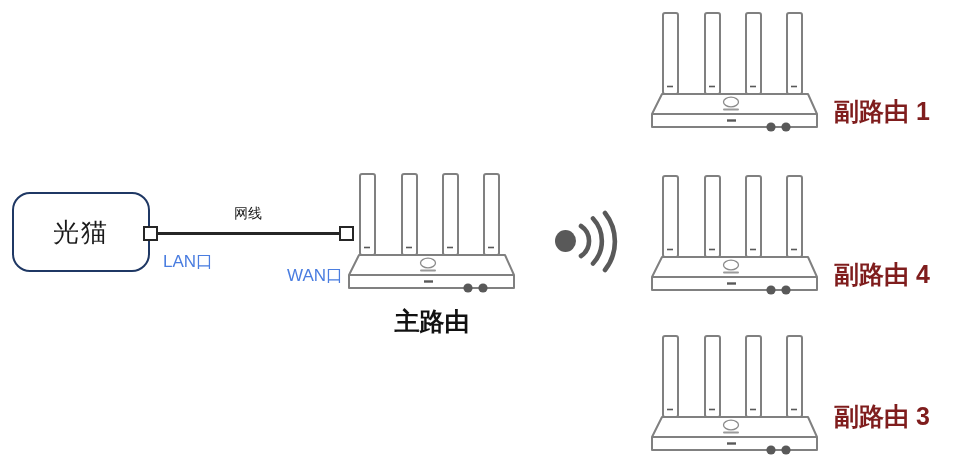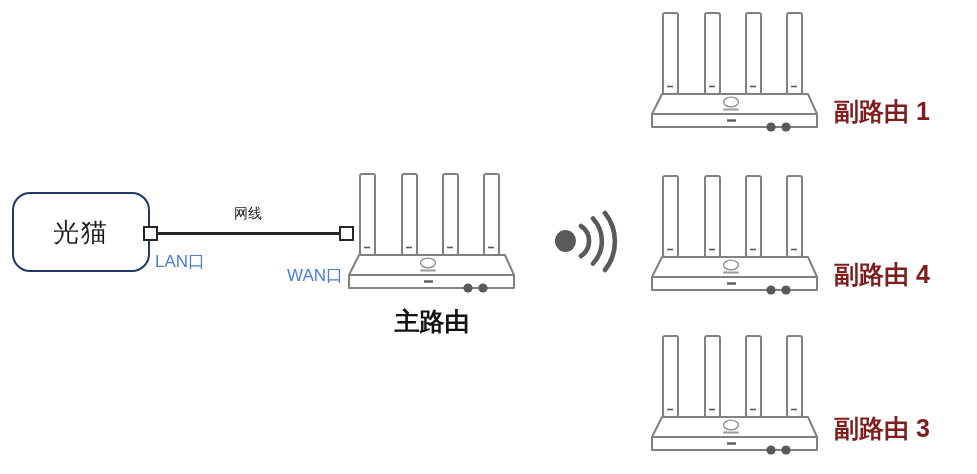--- a/index.html
+++ b/index.html
@@ -32,38 +32,38 @@
   }
   .port-lan{left:143px;top:226px;}
   .port-wan{left:339px;top:226px;}
   .cable-label{
     left:198px;top:205px;width:100px;text-align:center;
     font-size:14px;color:#1a1a1a;
   }
   .port-label{
     font-size:17px;color:#4a7de0;white-space:nowrap;
   }
-  .lan-label{left:155px;top:250px;}
+  .lan-label{left:163px;top:250px;}
   .wan-label{left:287px;top:264px;}
   
   .router-svg{width:170px;height:124px;overflow:visible;}
   .router-main{left:347px;top:172px;}
   .router-sub1{left:650px;top:11px;}
   .router-sub2{left:650px;top:174px;}
   .router-sub3{left:650px;top:334px;}
   .main-router-label{
     left:347px;top:305px;width:170px;text-align:center;
     font-size:25px;font-weight:bold;color:#111111;
   }
   .sub-router-label{
     left:834px;font-size:25px;font-weight:bold;color:#7f1d1d;white-space:nowrap;
   }
   .sub1-label{top:95px;}
   .sub2-label{top:258px;}
-  .sub3-label{top:412px;}
+  .sub3-label{top:400px;}
   
   .wifi{left:550px;top:208px;width:64px;height:68px;overflow:visible;}
   .defs-holder{position:absolute;width:0;height:0;overflow:hidden;}
 </style>
 </head>
 <body>
 
 <div class="canvas">
 
   <svg class="defs-holder" aria-hidden="true">

